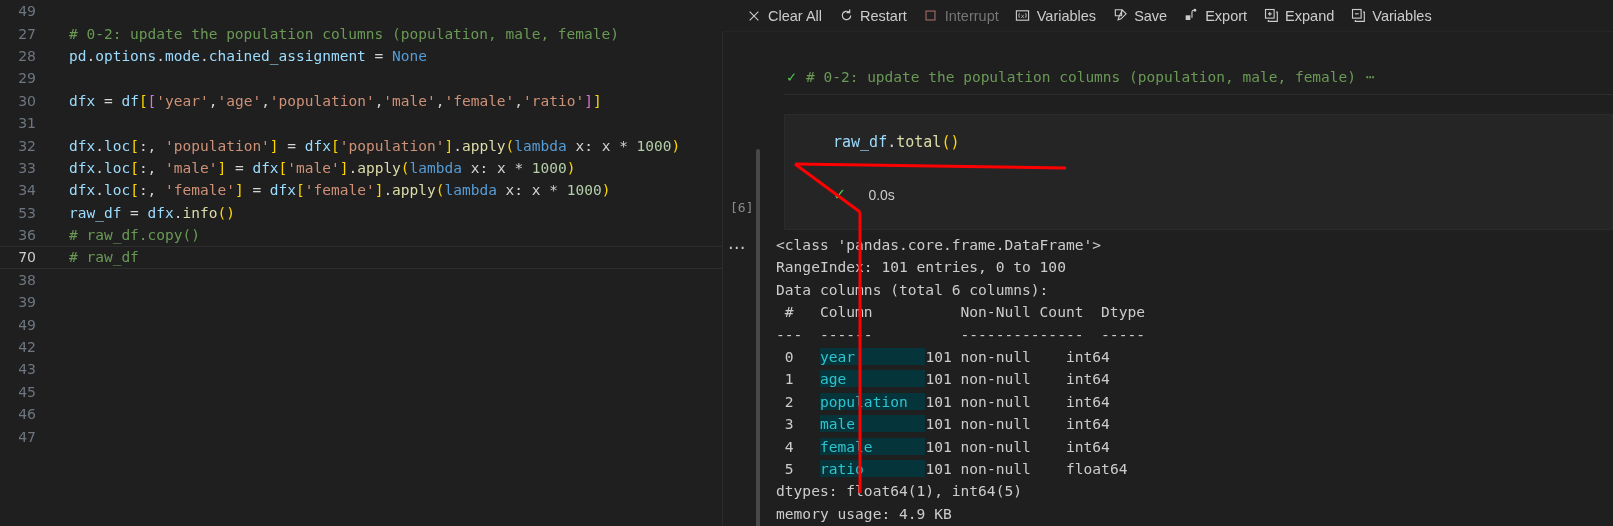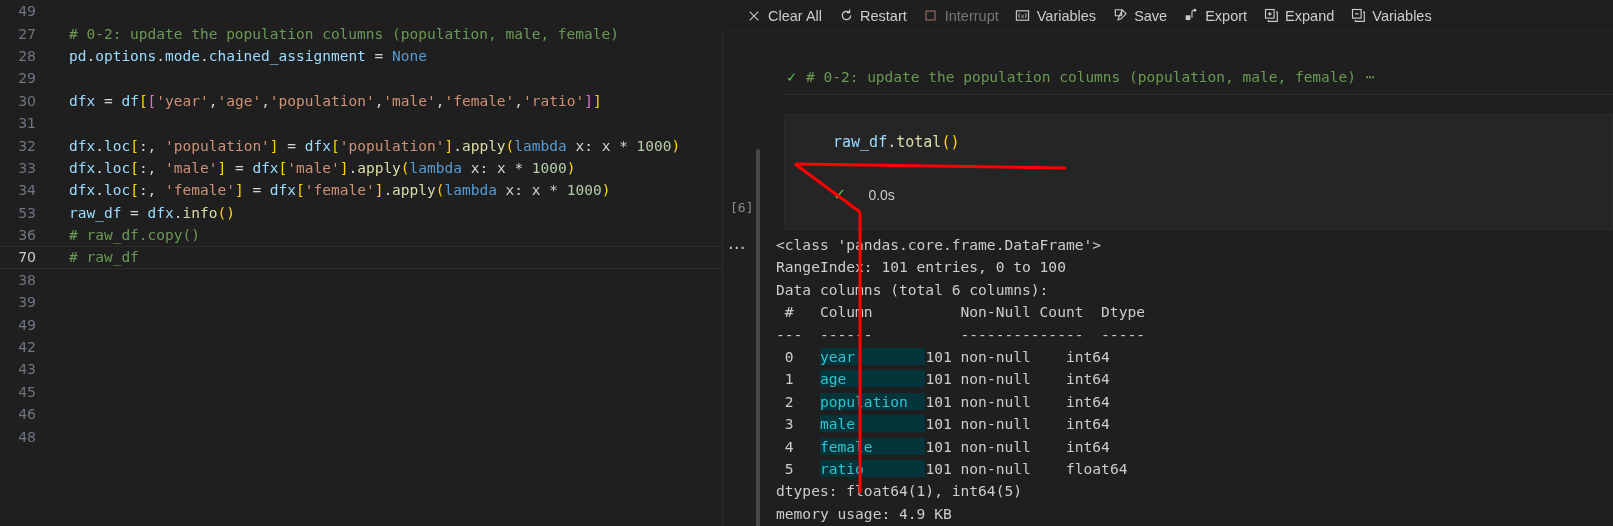--- a/index.html
+++ b/index.html
@@ -201,21 +201,21 @@
         <div class="line"><div class="ln">53</div><div class="code-txt"><span class="t-var">raw_df</span><span class="t-plain"> = </span><span class="t-var">dfx</span><span class="t-plain">.</span><span class="t-fn">info</span><span class="t-br1">()</span></div></div>
         <div class="line"><div class="ln">36</div><div class="code-txt"><span class="t-com"># raw_df.copy()</span></div></div>
         <div class="line active"><div class="ln">70</div><div class="code-txt"><span class="t-com"># raw_df</span></div></div>
         <div class="line"><div class="ln">38</div><div class="code-txt"></div></div>
         <div class="line"><div class="ln">39</div><div class="code-txt"></div></div>
         <div class="line"><div class="ln">49</div><div class="code-txt"></div></div>
         <div class="line"><div class="ln">42</div><div class="code-txt"></div></div>
         <div class="line"><div class="ln">43</div><div class="code-txt"></div></div>
         <div class="line"><div class="ln">45</div><div class="code-txt"></div></div>
         <div class="line"><div class="ln">46</div><div class="code-txt"></div></div>
-        <div class="line"><div class="ln">48</div><div class="code-txt"></div></div>
+        <div class="line"><div class="ln">47</div><div class="code-txt"></div></div>
       </div>
   </div>
 
   <div class="minimap">
     <div class="mm-slider"></div>
     <div class="mm-inner" id="mm-inner">
         <div class="mm-row">
           <div class="mm-seg" style="width: 6px; background: rgb(74, 106, 106);"></div>
           <div class="mm-seg" style="width: 1px; background: transparent;"></div>
           <div class="mm-seg" style="width: 15px; background: rgb(85, 85, 85);"></div>

